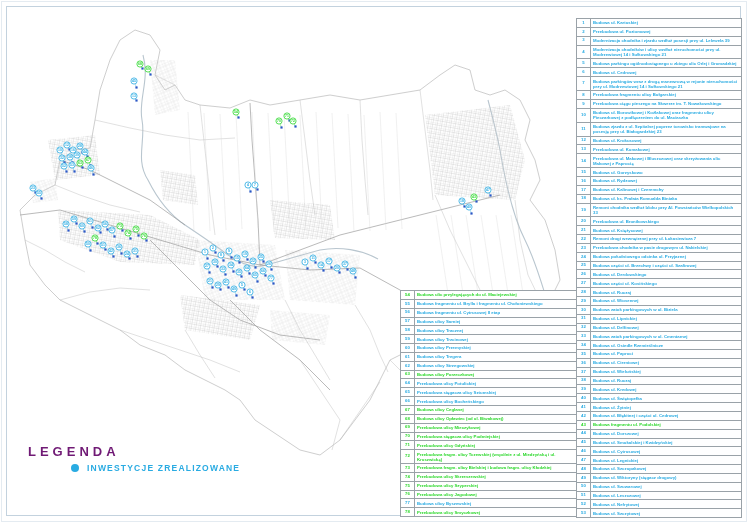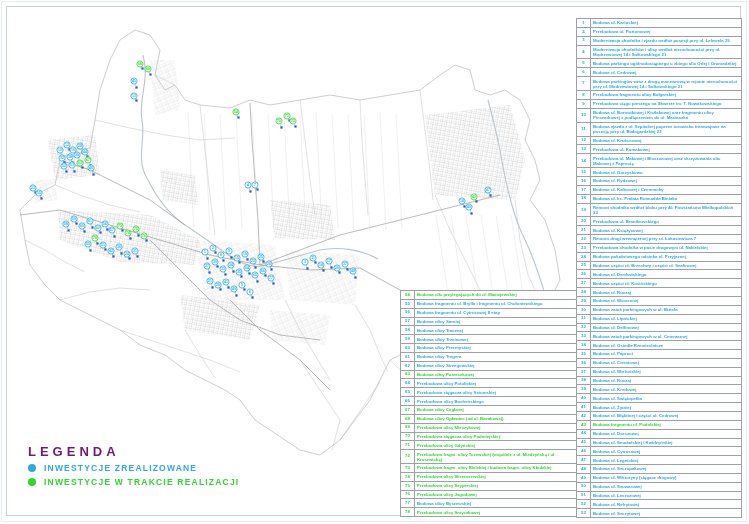--- a/index.html
+++ b/index.html
@@ -15,21 +15,21 @@
   #table-middle{left:400px; top:290px; width:177px;}
   .inv-row{display:flex; align-items:stretch; border-bottom:1px solid #9aa2a8; background:#fff;}
   .inv-no{flex:0 0 13px; border-right:1px solid #9aa2a8; display:flex; align-items:center; justify-content:center; font-size:4.3px; font-weight:700; line-height:1;}
   .inv-label{flex:1; border-right:1px solid #9aa2a8; padding:1.4px 2px; font-size:4.3px; font-weight:700; line-height:1.18;}
   .c-done{color:#29abe2;}
   .c-prog{color:#2cd82c;}
 
   
   #legend{position:absolute; left:28px; top:444px;}
   .legend-title{font-size:13px; font-weight:700; letter-spacing:4px; color:#701a75; margin-bottom:4px;}
-  .legend-item{display:flex; align-items:center; margin-top:4px;}
+  .legend-item{display:flex; align-items:center; margin-top:4px;margin-left:43px;}
   .legend-dot{width:8px; height:8px; border-radius:50%; margin-right:8px; flex:0 0 8px;}
   .legend-label{font-size:8.5px; font-weight:700; letter-spacing:1.2px;}
 </style>
 </head>
 <body>
 
 <div class="page-border-outer"></div>
 <div class="page-border"></div>
 
 <svg id="map-svg" width="749" height="524" viewBox="0 0 749 524">
@@ -904,17 +904,13 @@
       <div class="inv-label c-prog">Przebudowa ulicy Smyczkowej</div>
     </div>
   </div>
 
 <div id="legend">
   <div class="legend-title">LEGENDA</div>
   <div class="legend-item">
     <span class="legend-dot" id="dot-completed" style="background: rgb(41, 171, 226);"></span>
     <span class="legend-label c-done">INWESTYCJE ZREALIZOWANE</span>
   </div>
-  <div class="legend-item">
-    <span class="legend-dot" id="dot-progress" style="background: rgb(44, 216, 44);"></span>
-    <span class="legend-label c-prog">INWESTYCJE W TRAKCIE REALIZACJI</span>
-  </div>
 </div>
 
 </body></html>

